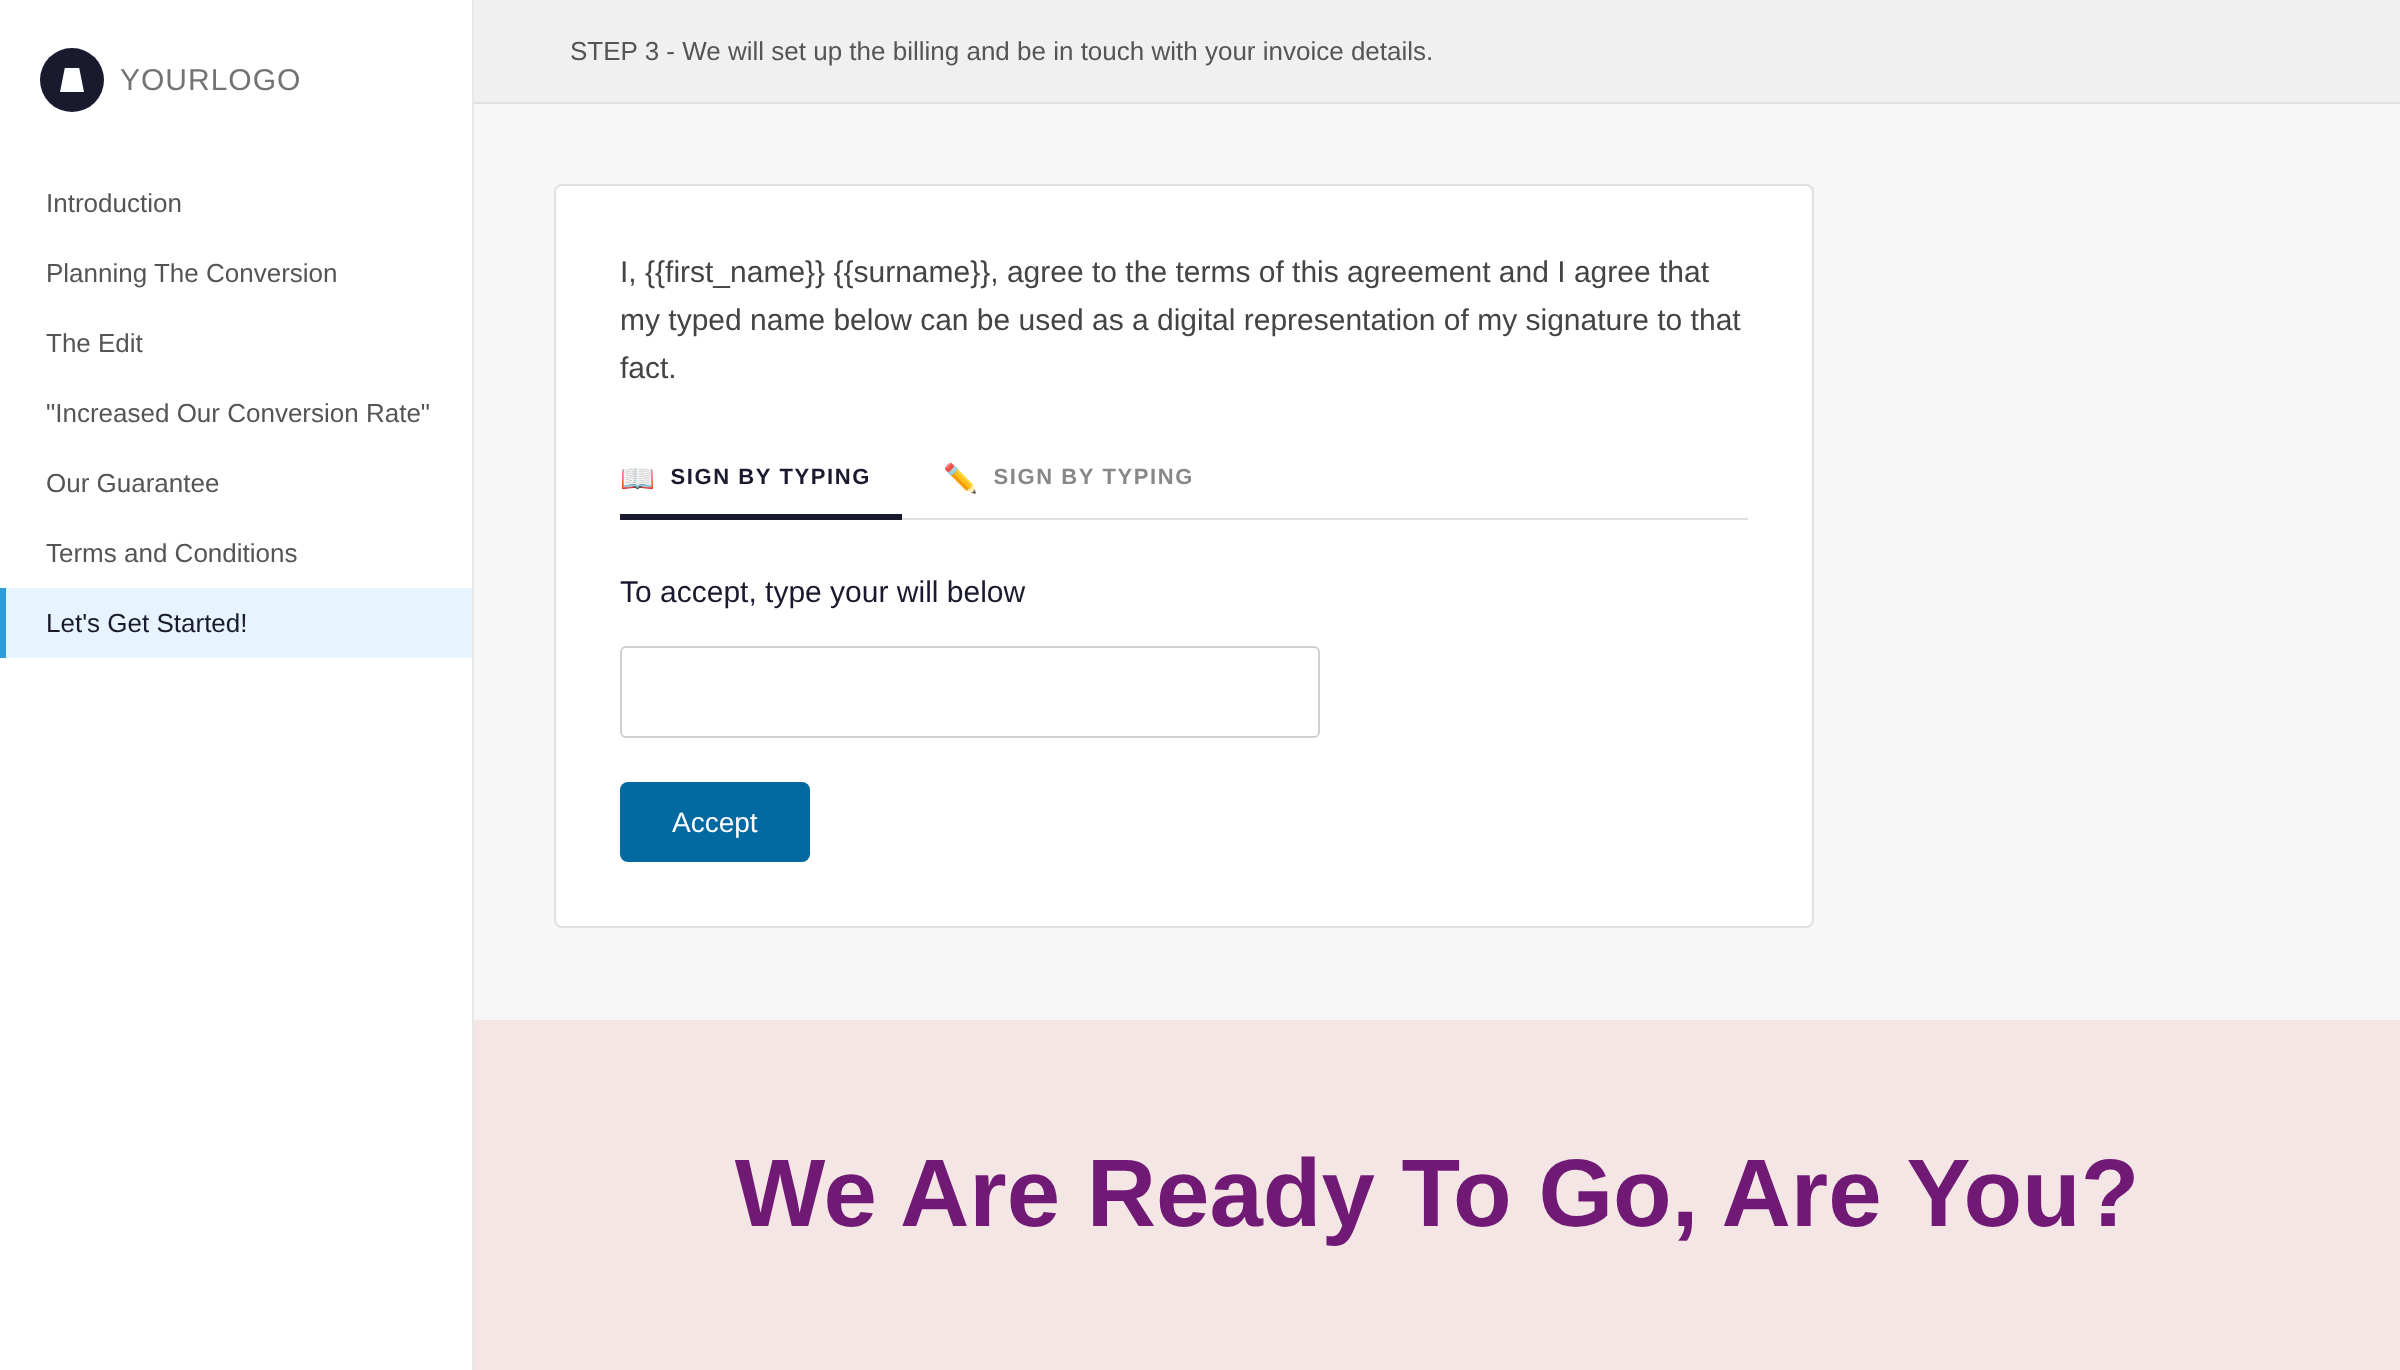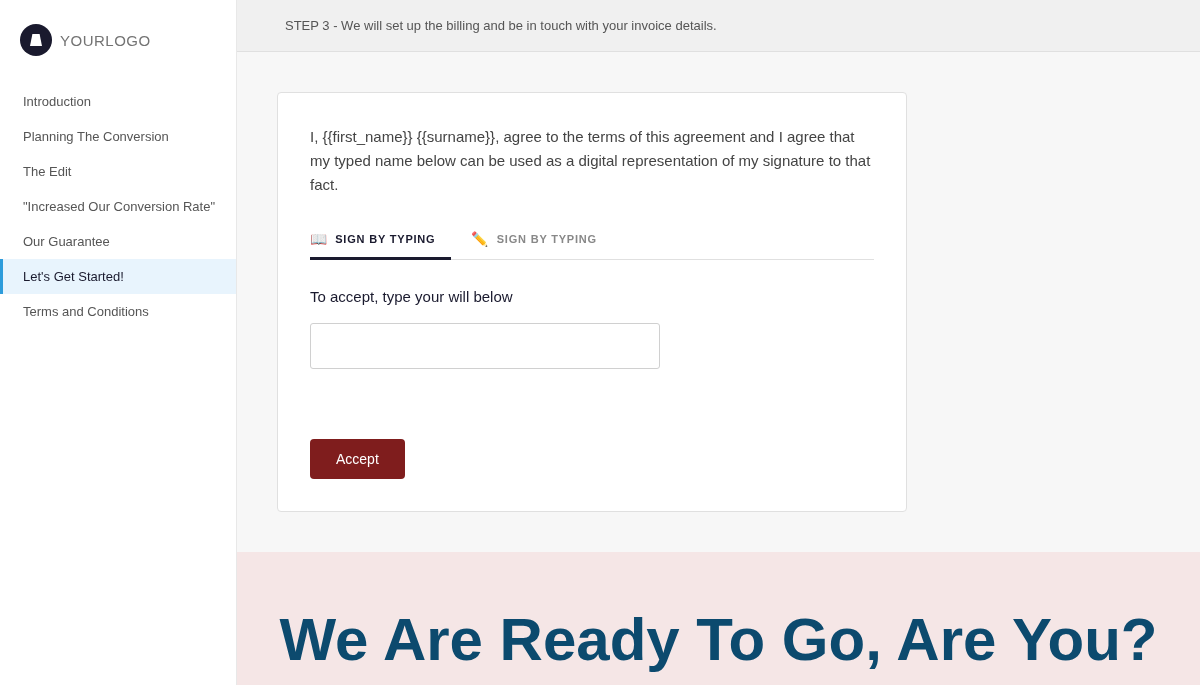--- a/index.html
+++ b/index.html
@@ -143,44 +143,43 @@
       border-radius: 3px;
       padding: 0 12px;
       font-size: 14px;
       color: #333;
       display: block;
       margin-bottom: 22px;
       background: #fff;
       outline: none;
     }
     .accept-btn {
-      background: #7f1d1d;
+      background: #0369a1;
       color: #fff;
       border: none;
       border-radius: 4px;
       padding: 12px 26px;
       font-size: 14px;
       font-weight: 500;
       cursor: pointer;
-      margin-top: 48px;
     }
 
     
     .cta-section {
       background: #f5e6e6;
       padding: 60px 40px;
       display: flex;
       align-items: center;
       justify-content: center;
       min-height: 175px;
     }
     .cta-text {
-      font-size: 60px;
+      font-size: 48px;
       font-weight: 800;
-      color: #0c4a6e;
+      color: #701a75;
       text-align: center;
       line-height: 1.15;
     }
   </style>
 </head>
 <body>
 
 <aside class="sidebar">
   <div class="sidebar-logo">
     <div class="logo-icon">
@@ -189,22 +188,22 @@
     <div class="logo-text">
       <span>YOUR</span><span>LOGO</span>
     </div>
   </div>
   <nav class="sidebar-nav">
     <div class="nav-item">Introduction</div>
     <div class="nav-item">Planning The Conversion</div>
     <div class="nav-item">The Edit</div>
     <div class="nav-item">"Increased Our Conversion Rate"</div>
     <div class="nav-item">Our Guarantee</div>
+    <div class="nav-item">Terms and Conditions</div>
     <div class="nav-item active">Let's Get Started!</div>
-    <div class="nav-item">Terms and Conditions</div>
   </nav>
 </aside>
 
 <main class="main">
 
   <div class="top-banner">
     <p class="top-banner-text">STEP 3 - We will set up the billing and be in touch with your invoice details.</p>
   </div>
 
   <div class="signature-section">

